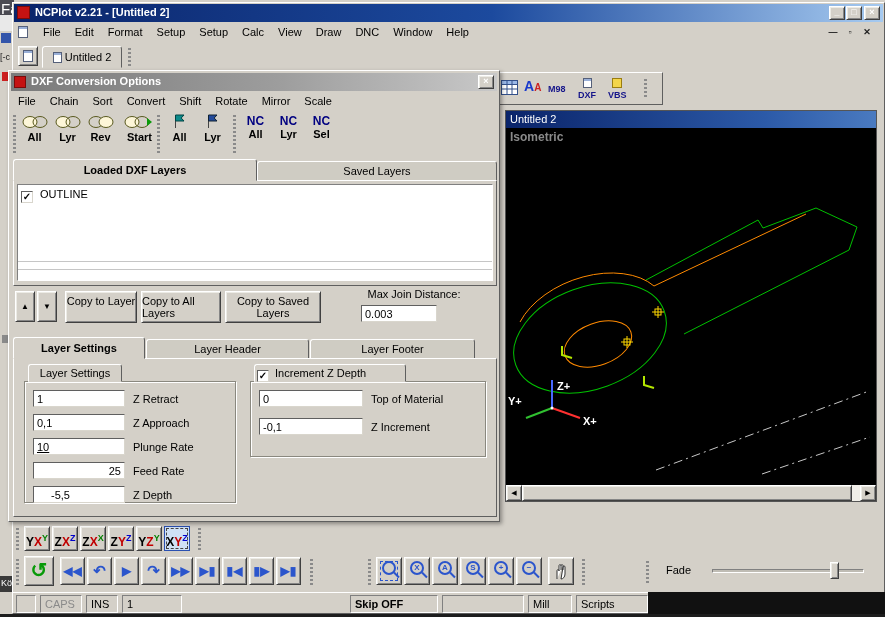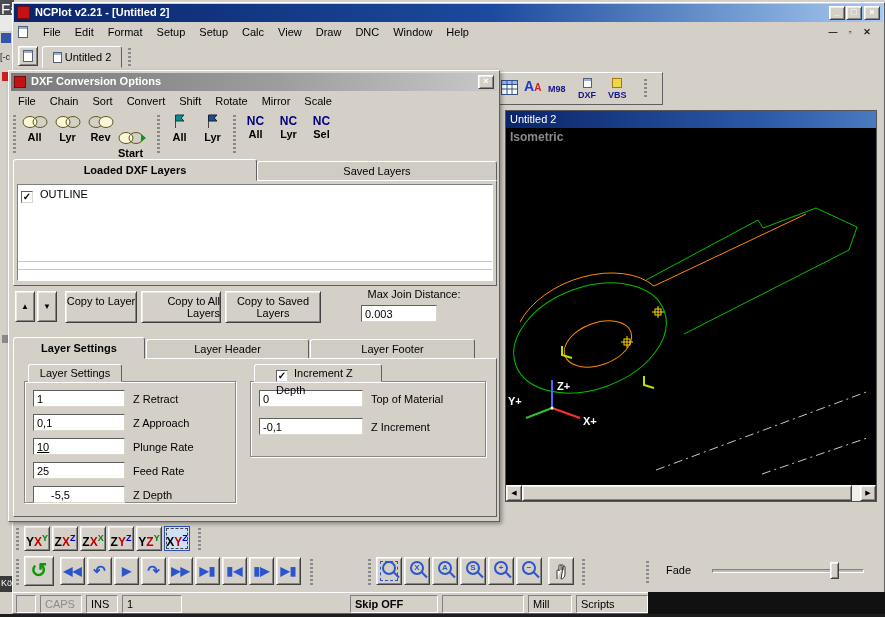--- a/index.html
+++ b/index.html
@@ -253,21 +253,21 @@
           </svg>
         <div style="font-weight:bold">Lyr</div>
       </div>
       <div class="abs" style="left:74px;top:1px;width:31px;height:43px;text-align:center">
         <svg width="26" height="14" style="margin-top:3px">
             <ellipse cx="8" cy="7" rx="7" ry="5.5" fill="none" stroke="#5a5a20"></ellipse>
             <ellipse cx="18" cy="7" rx="7" ry="5.5" fill="#fdf6d8" stroke="#5a5a20"></ellipse>
           </svg>
         <div style="font-weight:bold">Rev</div>
       </div>
-      <div class="abs" style="left:107px;top:17px;width:34px;height:43px;text-align:left">
+      <div class="abs" style="left:107px;top:1px;width:34px;height:43px;text-align:right">
         <svg width="28" height="14" style="margin-top:3px">
             <ellipse cx="8" cy="7" rx="7" ry="5.5" fill="#fdf6d8" stroke="#5a5a20"></ellipse>
             <ellipse cx="18" cy="7" rx="7" ry="5.5" fill="none" stroke="#5a5a20"></ellipse>
             <path d="M23 3 l5 4 -5 4 z" fill="#0a9a0a"></path>
           </svg>
         <div style="font-weight:bold">Start</div>
       </div>
       <div class="abs grip" style="left:146px;top:4px;height:38px"></div>
 
       <div class="abs" style="left:153px;top:1px;width:31px;height:43px;text-align:center">
@@ -310,46 +310,46 @@
           <span style="vertical-align:2px;margin-left:4px">OUTLINE</span>
         </div>
         <div class="abs" style="left:0;top:76px;width:474px;height:1px;background:#c6c6c6"></div>
         <div class="abs" style="left:0;top:84px;width:474px;height:1px;background:#c6c6c6"></div>
       </div>
     </div>
 
     <div class="abs btn" style="left:6px;top:220px;width:20px;height:31px;text-align:center;line-height:29px;font-size:8px">▲</div>
     <div class="abs btn" style="left:28px;top:220px;width:20px;height:31px;text-align:center;line-height:29px;font-size:8px">▼</div>
     <div class="abs btn" style="left:56px;top:220px;width:72px;height:32px;text-align:center;padding-top:3px">Copy to Layer</div>
-    <div class="abs btn" style="left:132px;top:220px;width:80px;height:32px;text-align:right;padding-top:3px">Copy to All Layers</div>
+    <div class="abs btn" style="left:132px;top:220px;width:80px;height:32px;text-align:left;padding-top:3px">Copy to All Layers</div>
     <div class="abs btn" style="left:216px;top:220px;width:96px;height:32px;text-align:center;padding-top:3px">Copy to Saved Layers</div>
     <div class="abs" style="left:330px;top:217px;width:150px;text-align:center">Max Join Distance:</div>
     <input class="abs edit" style="left: 352px; top: 234px; width: 76px; height: 17px;" value="0.003">
 
     <div class="abs tab" style="left:4px;top:266px;width:132px;height:22px;line-height:20px;font-weight:bold;z-index:3">Layer Settings</div>
     <div class="abs tab off" style="left:137px;top:268px;width:163px;height:20px;line-height:18px;z-index:1">Layer Header</div>
     <div class="abs tab off" style="left:301px;top:268px;width:165px;height:20px;line-height:18px;z-index:1">Layer Footer</div>
 
     <div class="abs panel" style="left:4px;top:287px;width:484px;height:159px;z-index:2">
 
       <div class="abs tab" style="left:14px;top:5px;width:94px;height:18px;line-height:16px;z-index:2">Layer Settings</div>
       <div class="abs group" style="left:10px;top:22px;width:212px;height:122px">
         <input class="abs edit" style="left: 8px; top: 8px; width: 92px; height: 17px;" value="1">
         <span class="abs" style="left:108px;top:11px">Z Retract</span>
         <input class="abs edit" style="left: 8px; top: 32px; width: 92px; height: 17px;" value="0,1">
         <span class="abs" style="left:108px;top:35px">Z Approach</span>
         <input class="abs edit" style="left: 8px; top: 56px; width: 92px; height: 17px; text-decoration: underline;" value="10">
         <span class="abs" style="left:108px;top:59px">Plunge Rate</span>
-        <input class="abs edit" style="left: 8px; top: 80px; width: 92px; height: 17px;" value="25">
+        <input class="abs edit" style="left: 8px; top: 80px; width: 92px; height: 17px; text-align: right;" value="25">
         <span class="abs" style="left:108px;top:83px">Feed Rate</span>
         <input class="abs edit" style="left: 8px; top: 104px; width: 92px; height: 17px; padding-left: 17px;" value="-5,5">
         <span class="abs" style="left:108px;top:107px">Z Depth</span>
       </div>
 
-      <div class="abs tab" style="left:240px;top:5px;width:128px;height:18px;line-height:16px;z-index:2;text-align:left;padding-left:21px">
+      <div class="abs tab" style="left:240px;top:5px;width:152px;height:18px;line-height:16px;z-index:2;text-align:left;padding-left:2px">
         <span class="checkbox" style="vertical-align:-2px">✓</span>
         <span style="margin-left:3px">Increment Z Depth</span>
       </div>
       <div class="abs group" style="left:236px;top:22px;width:236px;height:76px">
         <input class="abs edit" style="left: 8px; top: 8px; width: 104px; height: 17px;" value="0">
         <span class="abs" style="left:120px;top:11px">Top of Material</span>
         <input class="abs edit" style="left: 8px; top: 36px; width: 104px; height: 17px;" value="-0,1">
         <span class="abs" style="left:120px;top:39px">Z Increment</span>
       </div>
     </div>

